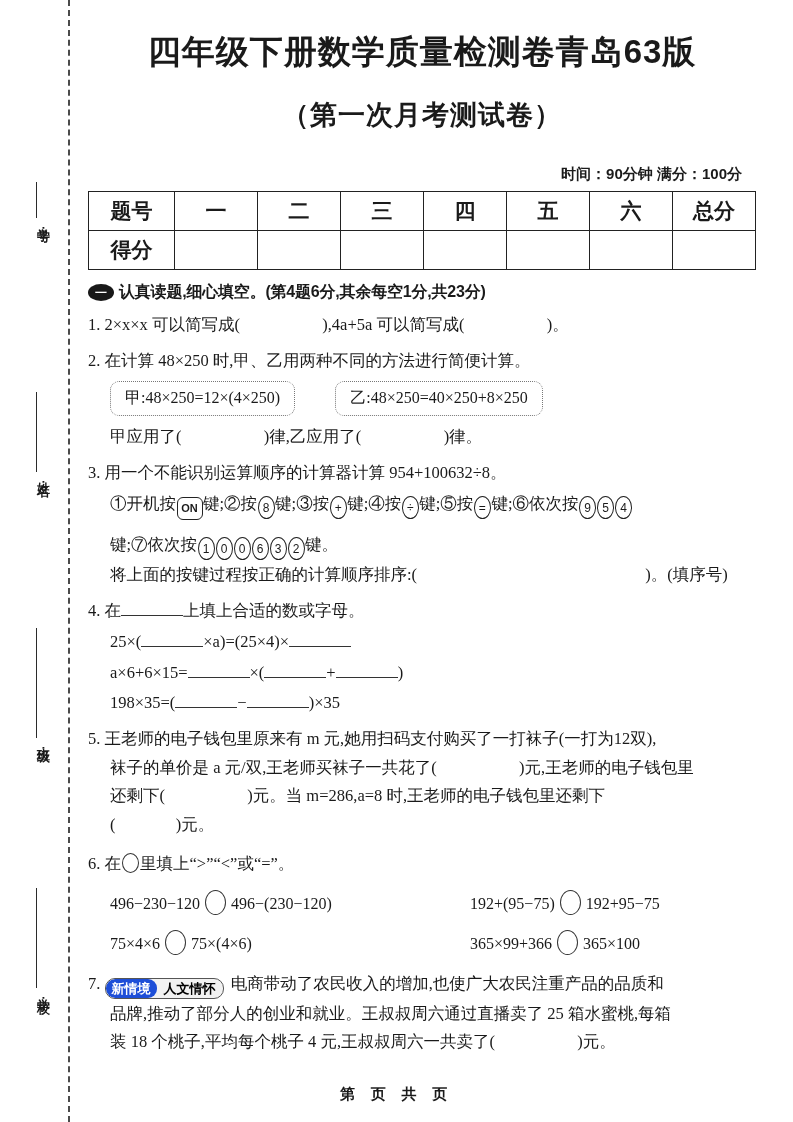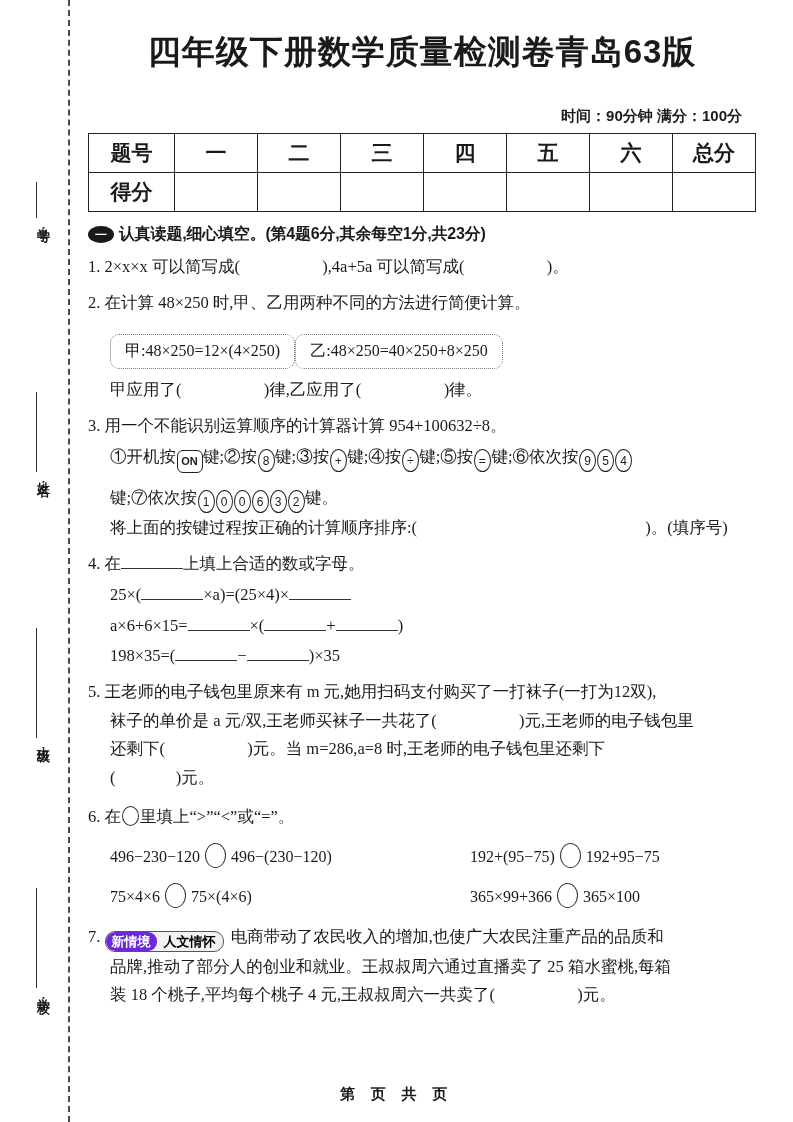--- a/index.html
+++ b/index.html
@@ -132,21 +132,22 @@
   .indent { padding-left: 22px; }
   .math { font-family: "Liberation Serif", "DejaVu Serif", serif; }
   .blankp { display: inline-block; min-width: 74px; }
   .blankp-sm { display: inline-block; min-width: 52px; }
   .ul { display: inline-block; border-bottom: 1px solid #333; }
   .ul-m  { width: 62px; }
 
   
   .boxrow {
     display: flex;
-    margin-top: 18px;
+    gap: 40px;
+    margin-top: 7px;
     padding-left: 22px;
   }
   .dbox {
     border: 1.5px dotted #777;
     border-radius: 9px;
     padding: 6px 14px;
     font-size: 16px;
     white-space: nowrap;
   }
 
@@ -205,21 +206,21 @@
     align-items: stretch;
     border: 1.3px solid #555;
     border-radius: 10px;
     overflow: hidden;
     vertical-align: -4px;
     height: 21px;
     margin-right: 3px;
     background: #f2f2f2;
   }
   .tag-dark {
-    background: #6d28d9;
+    background: #1d4ed8;
     color: #fff;
     font-family: "Liberation Sans", "DejaVu Sans", sans-serif;
     font-size: 13px;
     font-weight: 700;
     padding: 0 6px;
     display: inline-flex;
     align-items: center;
     border-radius: 9px;
   }
   .tag-light {
@@ -257,20 +258,21 @@
 
 <div class="margin-rule" style="top:628px;height:110px;"></div>
 <div class="margin-label" style="top:738px;">班级:</div>
 
 <div class="margin-rule" style="top:888px;height:100px;"></div>
 <div class="margin-label" style="top:988px;">学校:</div>
 
 <div id="page-body">
 
   <div id="title-main">四年级下册数学质量检测卷青岛63版</div>
+  <div id="title-sub">（第一次月考测试卷）</div>
 
   <div id="exam-meta">时间：90分钟  满分：100分</div>
 
   <table id="score-table">
     <tbody>
         <tr>
       <td class="rowhead">题号</td>
       <td>一</td>
       <td>二</td>
       <td>三</td>

